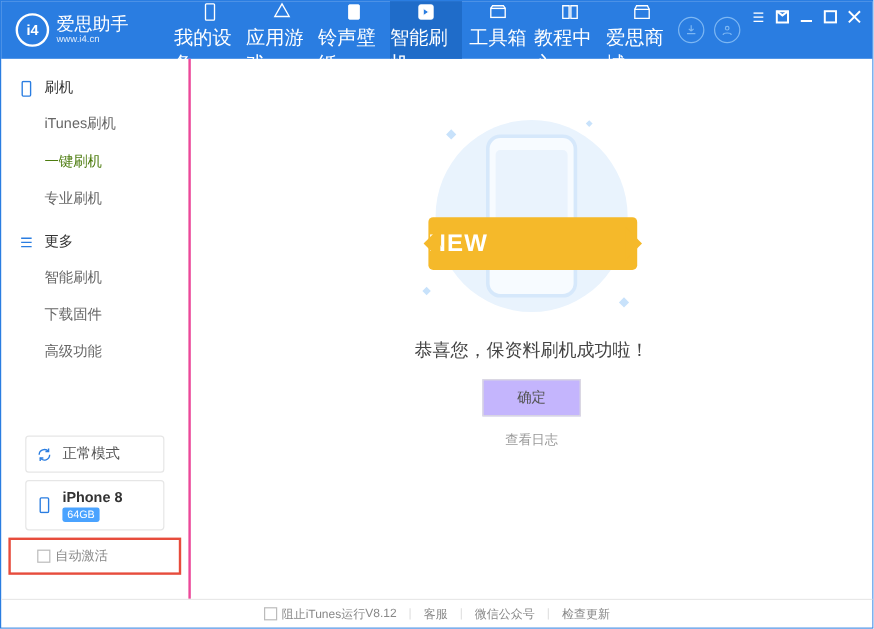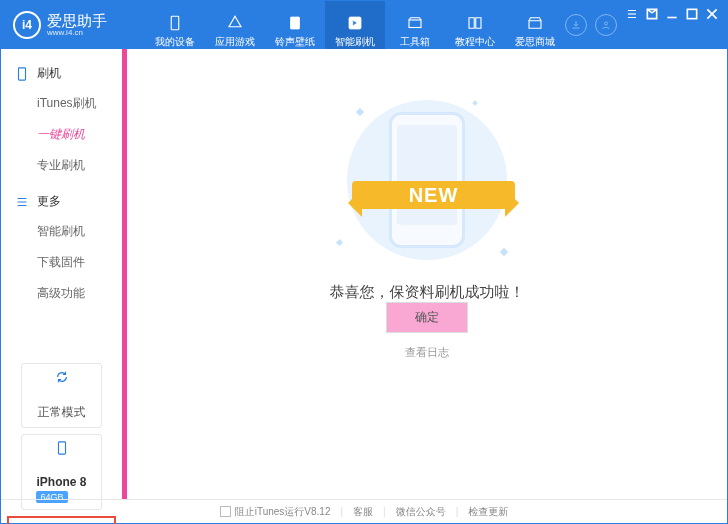--- a/index.html
+++ b/index.html
@@ -4,57 +4,57 @@
 <style>
   * { box-sizing: border-box; margin: 0; padding: 0; font-family: "Microsoft YaHei", Arial, sans-serif; }
   html, body { width: 728px; height: 524px; overflow: hidden; }
   .window { width: 728px; height: 524px; background: #fff; border: 1px solid #2a7de1; display: flex; flex-direction: column; }
   .titlebar { height: 48px; background: #2a7de1; display: flex; align-items: center; color: #fff; }
   .logo-wrap { display: flex; align-items: center; padding: 0 12px; width: 150px; }
   .logo-circle { width: 28px; height: 28px; border: 2px solid #fff; border-radius: 50%; display: flex; align-items: center; justify-content: center; font-weight: bold; font-size: 12px; margin-right: 6px; }
   .brand-text { font-size: 15px; font-weight: normal; line-height: 1; }
   .brand-sub { font-size: 8px; opacity: .85; }
   .topnav { display: flex; height: 100%; flex: 1; }
-  .topnav-item { width: 60px; display: flex; flex-direction: column; align-items: center; justify-content: flex-end; font-size: 10px; cursor: pointer; }
+  .topnav-item { width: 60px; display: flex; flex-direction: column; align-items: center; justify-content: flex-start; font-size: 16px; cursor: pointer; }
   .topnav-item.active { background: #1f6cc9; }
   .topnav-icon { width: 18px; height: 18px; margin-bottom: 3px; display: flex; align-items: center; justify-content: center; }
   .topnav-icon svg { width: 18px; height: 18px; fill: #fff; stroke: #fff; }
   .winbtns { display: flex; align-items: flex-start; gap: 6px; padding: 6px 8px 0 0; height: 100%; }
   .winbtn { width: 14px; height: 14px; display: flex; align-items: center; justify-content: center; cursor: pointer; color:#fff; font-size:11px; }
   .winbtn svg { stroke: #fff; fill: none; stroke-width: 1.4; }
   .rightactions { display: flex; align-items: center; gap: 8px; padding-right: 8px; }
   .circle-btn { width: 22px; height: 22px; border: 1.5px solid #7db7f3; border-radius: 50%; display: flex; align-items: center; justify-content: center; cursor: pointer; }
   .circle-btn svg { stroke: #7db7f3; fill: none; width: 12px; height: 12px; }
   .body { flex: 1; display: flex; min-height: 0; }
-  .sidebar { width: 126px; border-right: 5px solid #ec4899; display: flex; flex-direction: column; font-size: 12px; color: #555; }
+  .sidebar { width: 158px; border-right: 2px solid #ec4899; display: flex; flex-direction: column; font-size: 12px; color: #555; }
   .side-scroll { padding: 10px 0 8px 0; }
   .side-group { display: flex; align-items: center; padding: 6px 14px; color: #333; font-weight: normal; }
   .side-group .gicon { width: 14px; height: 14px; margin-right: 8px; display: inline-flex; align-items: center; justify-content: center; }
   .side-group .gicon svg { stroke: #2a7de1; fill: none; }
   .side-item { padding: 7px 10px 7px 36px; cursor: pointer; color: #666; }
-  .side-item.active { color: #ec4899; font-style: italic; }
+  .side-item.active { color: #4d7c0f; }
   .side-bottom { padding-top: 40px; }
-  .pill-box { margin: 6px 20px; border: 1px solid #e6e6e6; border-radius: 3px; padding: 6px 8px; display: flex; align-items: center; gap: 20px; flex-direction: column; }
+  .pill-box { margin: 6px 20px; border: 1px solid #e6e6e6; border-radius: 3px; padding: 6px 8px; display: flex; align-items: center; gap: 8px; }
   .pill-box svg { width: 14px; height: 14px; }
   .pill-sub { font-size: 9px; background: #4aa3ff; color: #fff; padding: 1px 4px; border-radius: 2px; margin-left: 4px; }
   .checkbar { margin: 6px 6px; border: 2px solid #e74c3c; padding: 6px 22px; display: flex; gap: 10px; font-size: 11px; color: #888; }
   .chk { display: inline-flex; align-items: center; gap: 4px; cursor: pointer; }
   .chk-box { width: 11px; height: 11px; border: 1px solid #bbb; display: inline-block; }
   .main { flex: 1; display: flex; flex-direction: column; align-items: center; padding-top: 46px; }
   .illus { width: 220px; height: 170px; position: relative; display:flex; align-items:center; justify-content:center; }
   .big-circle { width: 160px; height: 160px; background: #e9f3fd; border-radius: 50%; position: relative; display:flex; align-items:center; justify-content:center; }
   .phone { width: 76px; height: 136px; background: #f7fbff; border: 3px solid #d6e8fb; border-radius: 12px; display:flex; align-items:flex-start; justify-content:center; padding-top:10px; }
   .phone-inner { width: 60px; height: 100px; background:#eaf3fd; border-radius:4px; }
-  .ribbon { position: absolute; left: 35px; right: 22px; top: 86px; height: 28px; background: #f5b92a; border-radius: 4px; display:flex; align-items:center; justify-content:center; color:#fff; font-weight:bold; font-size:20px; letter-spacing:1px; }
+  .ribbon { position: absolute; left: 24px; right: 22px; top: 86px; height: 44px; background: #f5b92a; border-radius: 4px; display:flex; align-items:center; justify-content:flex-start; color:#fff; font-weight:bold; font-size:20px; letter-spacing:1px; }
   .ribbon::before, .ribbon::after { content:""; position:absolute; width:0; height:0; border:14px solid transparent; top:8px; }
   .ribbon::before { left:-18px; border-right-color:#f5b92a; }
   .ribbon::after { right:-18px; border-left-color:#f5b92a; }
   .spark { position:absolute; width:6px; height:6px; background:#c8e2fb; transform:rotate(45deg); }
   .msg { margin-top: 18px; font-size: 15px; color: #444; }
-  .confirm-btn { border: 1px solid #ddd; background:#f9a8d4; padding: 6px 28px; font-size: 12px; color:#555; cursor:pointer; }
+  .confirm-btn { margin-top: 14px; border: 1px solid #ddd; background:#c4b5fd; padding: 6px 28px; font-size: 12px; color:#555; cursor:pointer; }
   .loglink { margin-top: 12px; font-size: 11px; color: #999; cursor:pointer; }
   .statusbar { height: 24px; border-top: 1px solid #e8e8e8; display: flex; align-items: center; font-size: 10px; color: #888; padding: 0 10px; justify-content: center; }
   .status-left { display: flex; align-items: center; gap: 6px; }
   .status-right { display: flex; align-items: center; gap: 10px; }
   .sep { color: #ddd; }
 </style>
 </head>
 <body>
 
 <div class="window">

